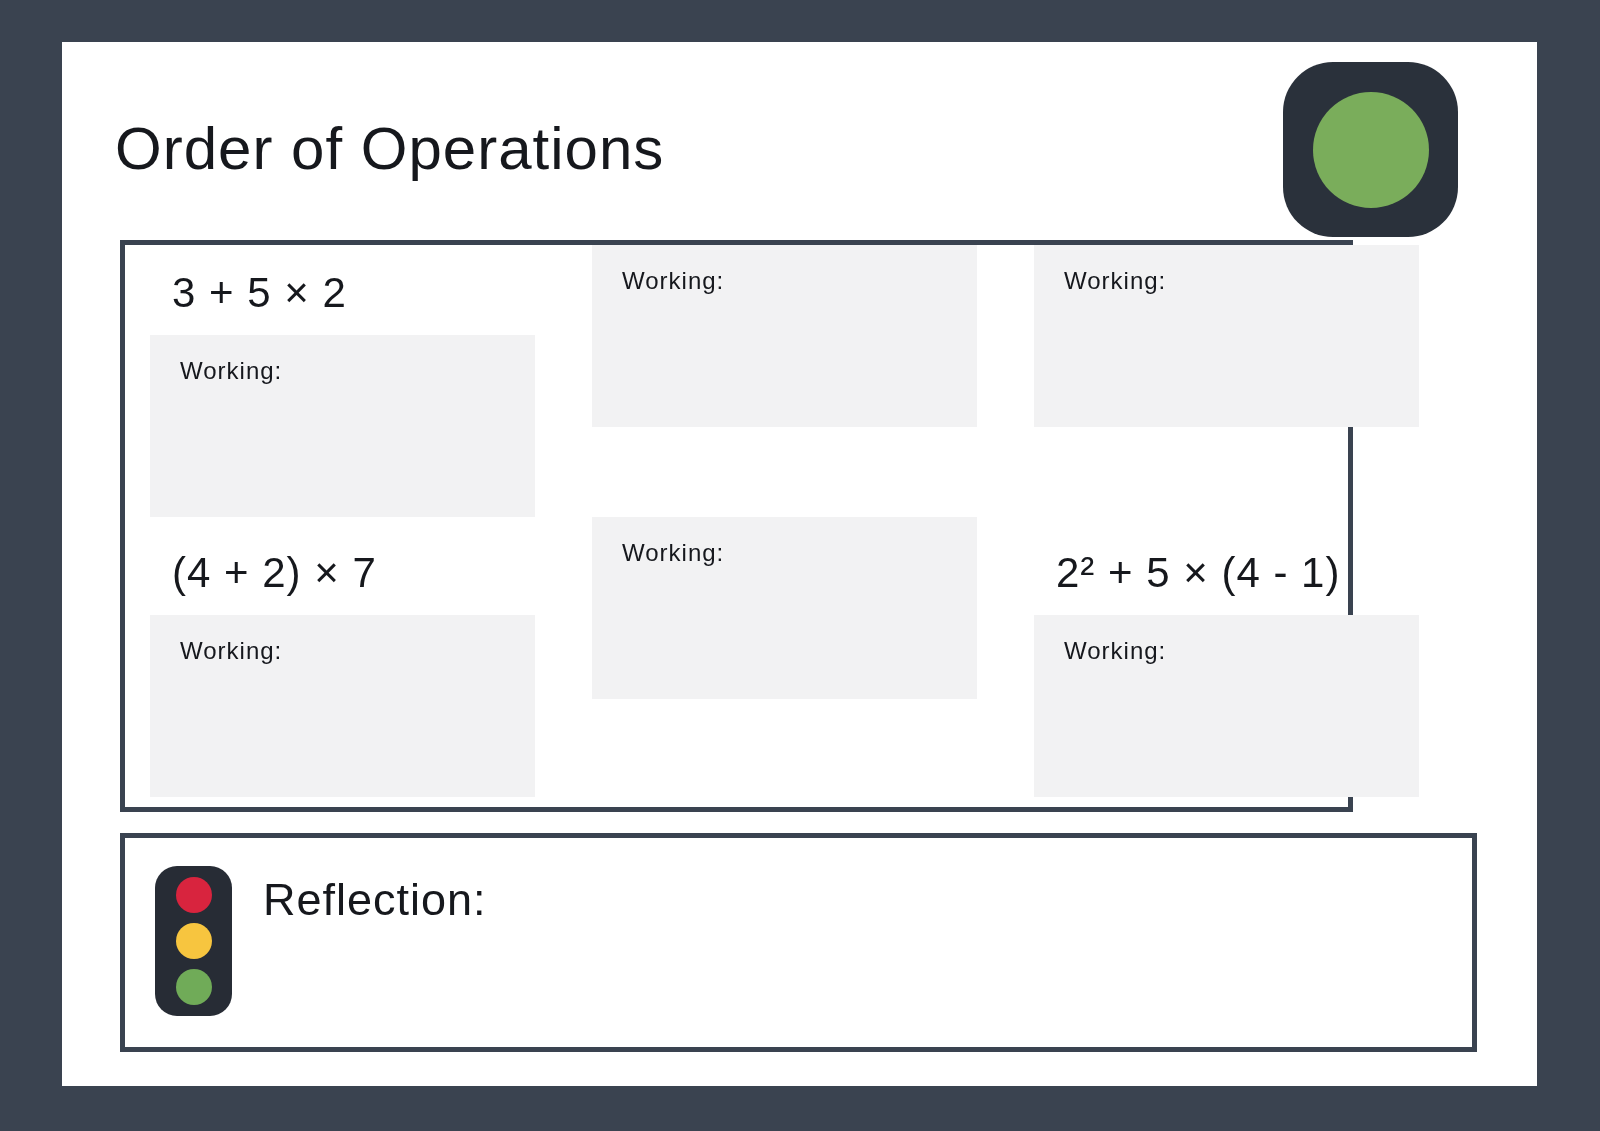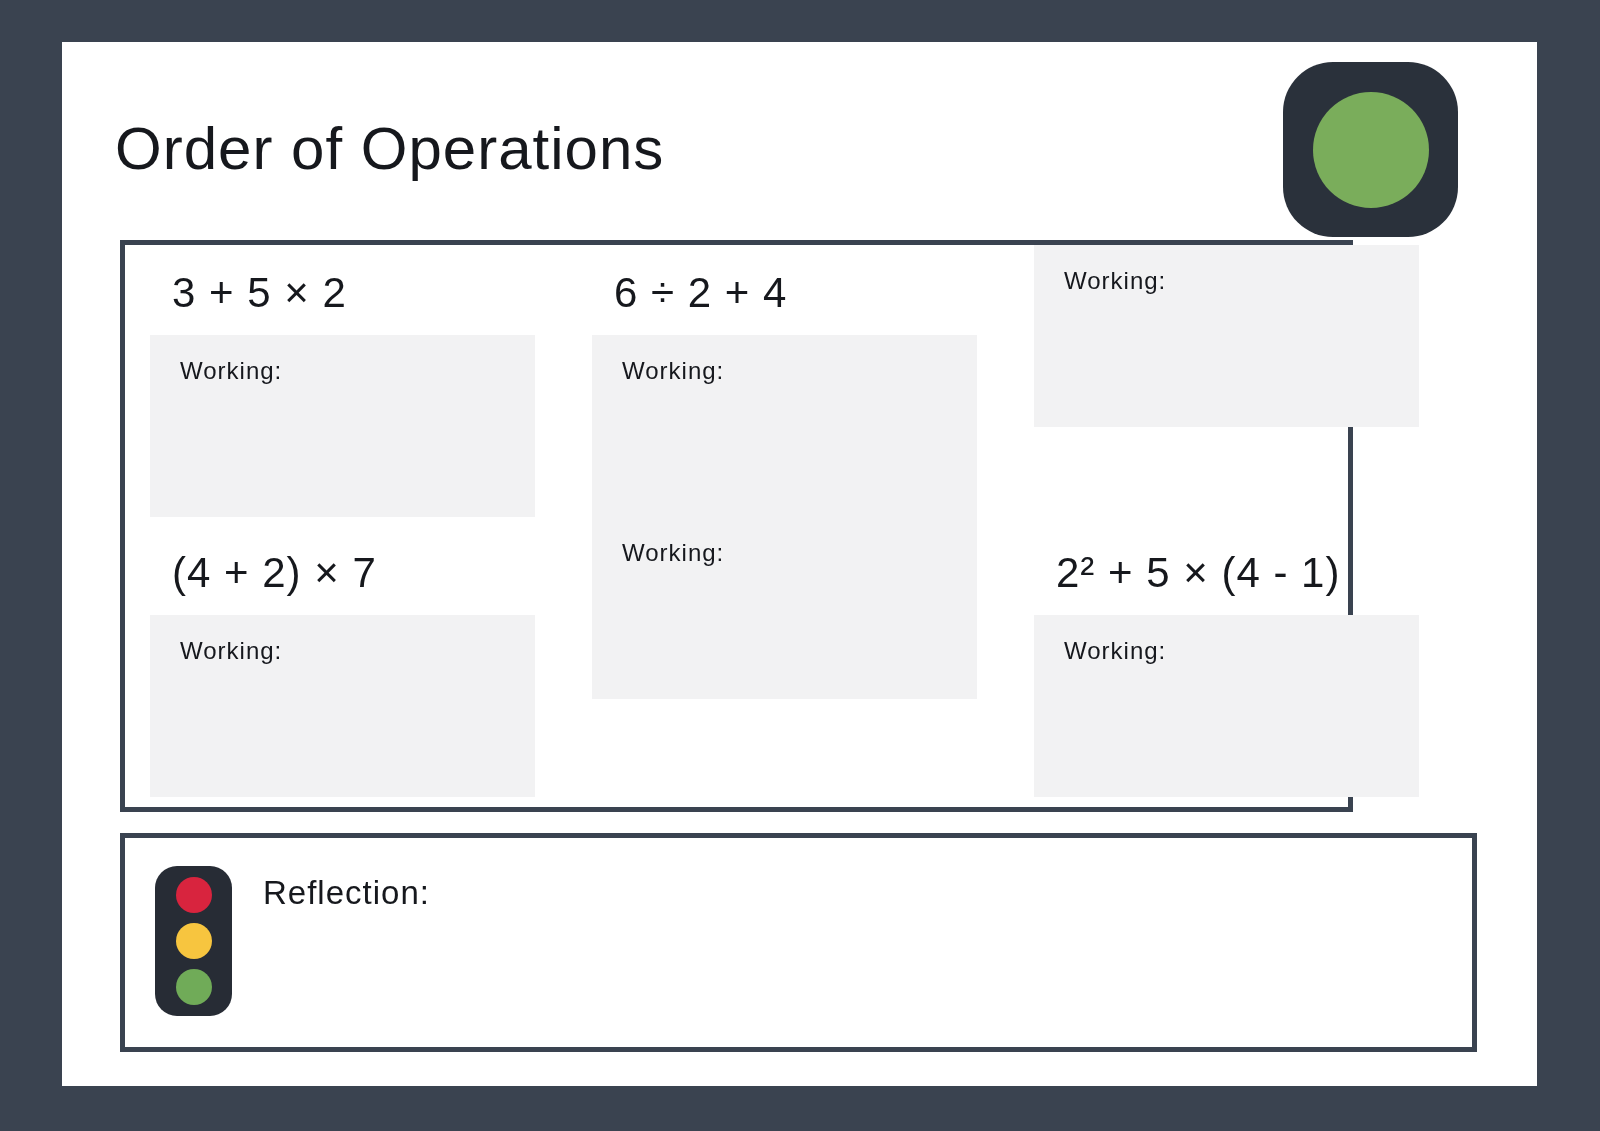--- a/index.html
+++ b/index.html
@@ -70,21 +70,21 @@
     position:absolute;left:30px;top:28px;width:77px;height:150px;
     background:var(--light-body);border-radius:22px;
     display:flex;flex-direction:column;align-items:center;
     justify-content:space-between;padding:11px 0;
   }
   .bulb{width:36px;height:36px;border-radius:50%;}
   .bulb.red{background:var(--light-red);}
   .bulb.yellow{background:var(--light-yellow);}
   .bulb.green{background:var(--light-green);}
   .reflection-label{
-    position:absolute;left:138px;top:36px;font-size:33px;letter-spacing:1px;
+    position:absolute;left:138px;top:36px;font-size:45px;letter-spacing:1px;
   }
 </style>
 </head>
 <body>
 
 <div class="page">
 
   <h1 class="title">Order of Operations</h1>
 
   <div class="logo">
@@ -94,21 +94,20 @@
   <div class="problems-box">
 
     <div class="cell row1">
       <div class="expr">3 + 5 × 2</div>
       <div class="working">
         <span class="working-label">Working:</span>
       </div>
     </div>
 
     <div class="cell row1">
-      <div class="expr">6 ÷ 2 + 4</div>
       <div class="working">
         <span class="working-label">Working:</span>
       </div>
     </div>
 
     <div class="cell row1">
       <div class="working">
         <span class="working-label">Working:</span>
       </div>
     </div>

